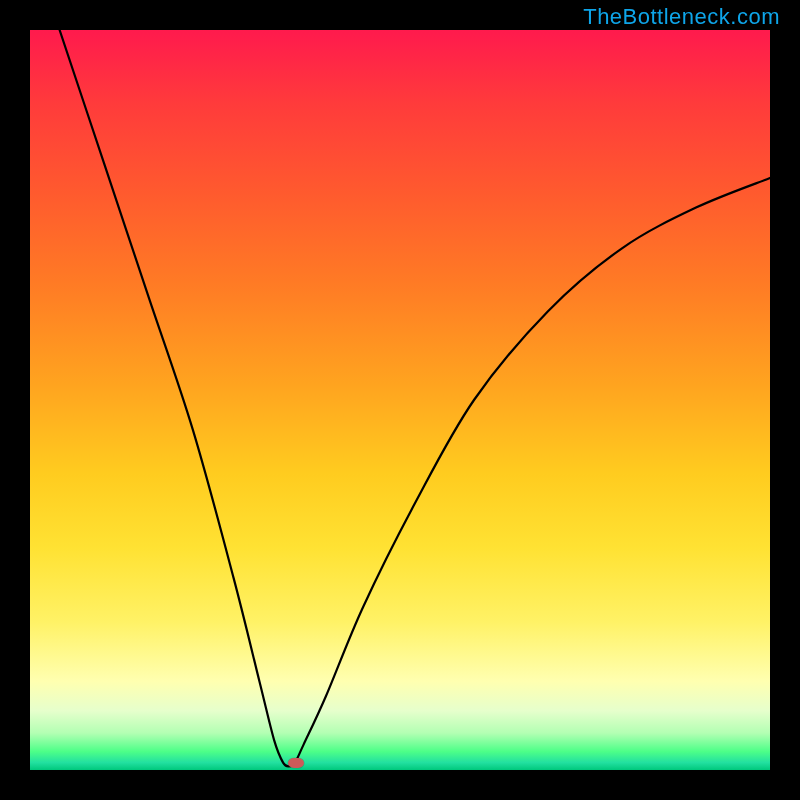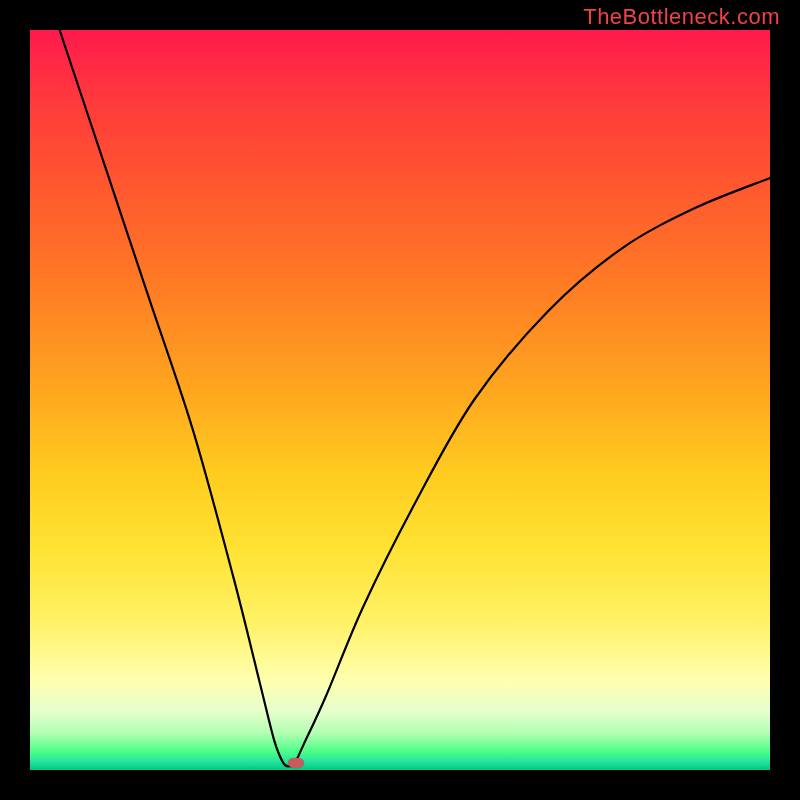--- a/index.html
+++ b/index.html
@@ -14,21 +14,21 @@
   .frame {
     position: relative;
     width: 800px;
     height: 800px;
     background: #000;
   }
   .watermark {
     position: absolute;
     top: 4px;
     right: 20px;
-    color: #ef4444;
+    color: #0ea5e9;
     font-size: 22px;
     font-weight: 500;
     letter-spacing: 0.5px;
     z-index: 10;
   }
   .plot-area {
     position: absolute;
     left: 30px;
     top: 30px;
     width: 740px;

